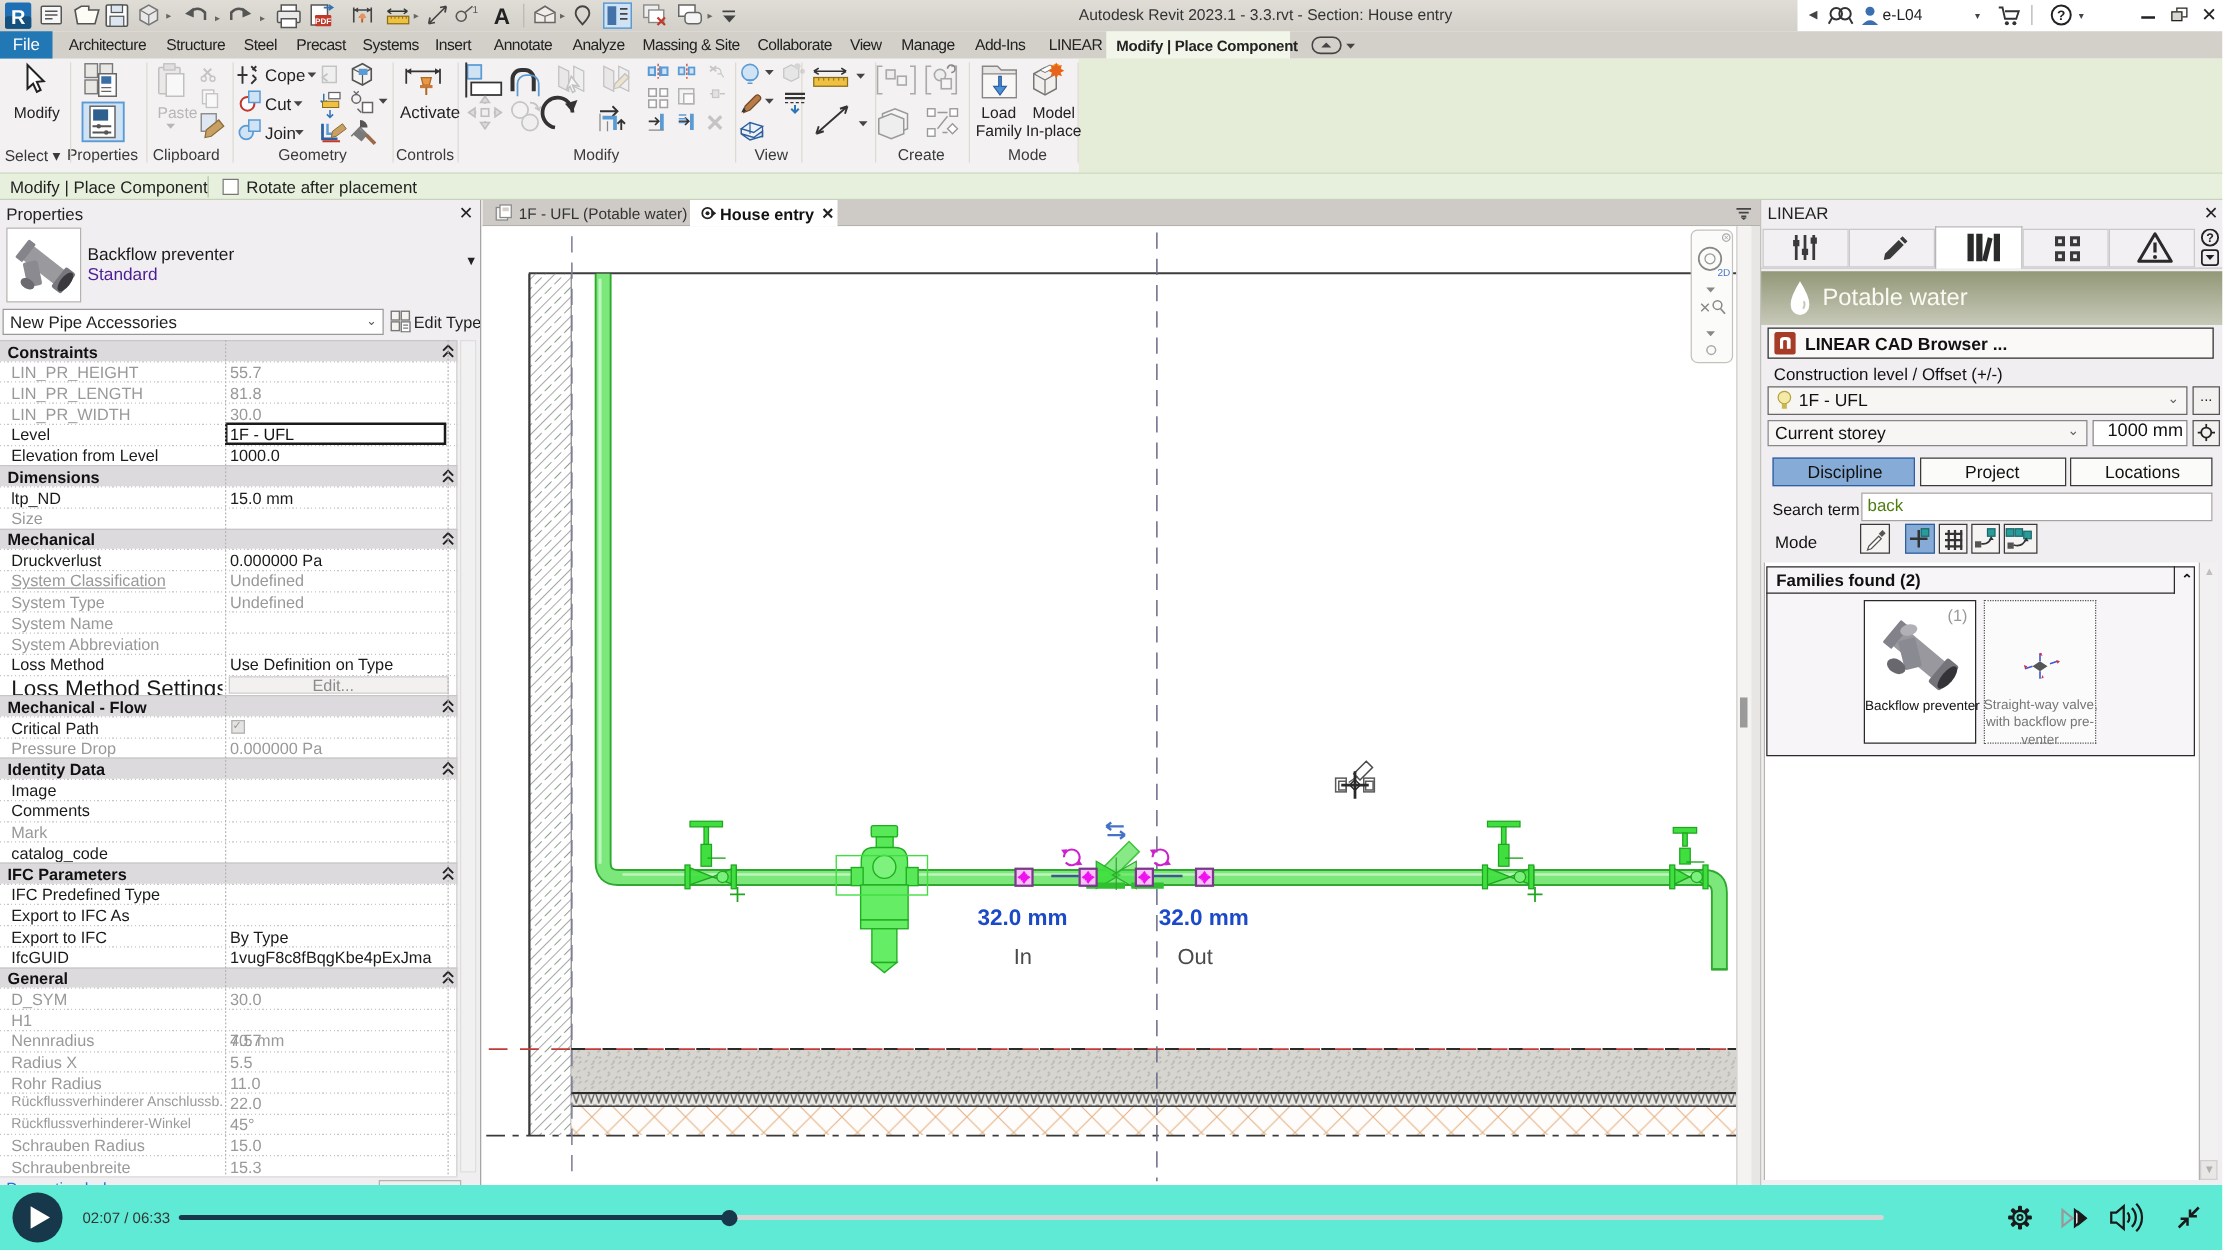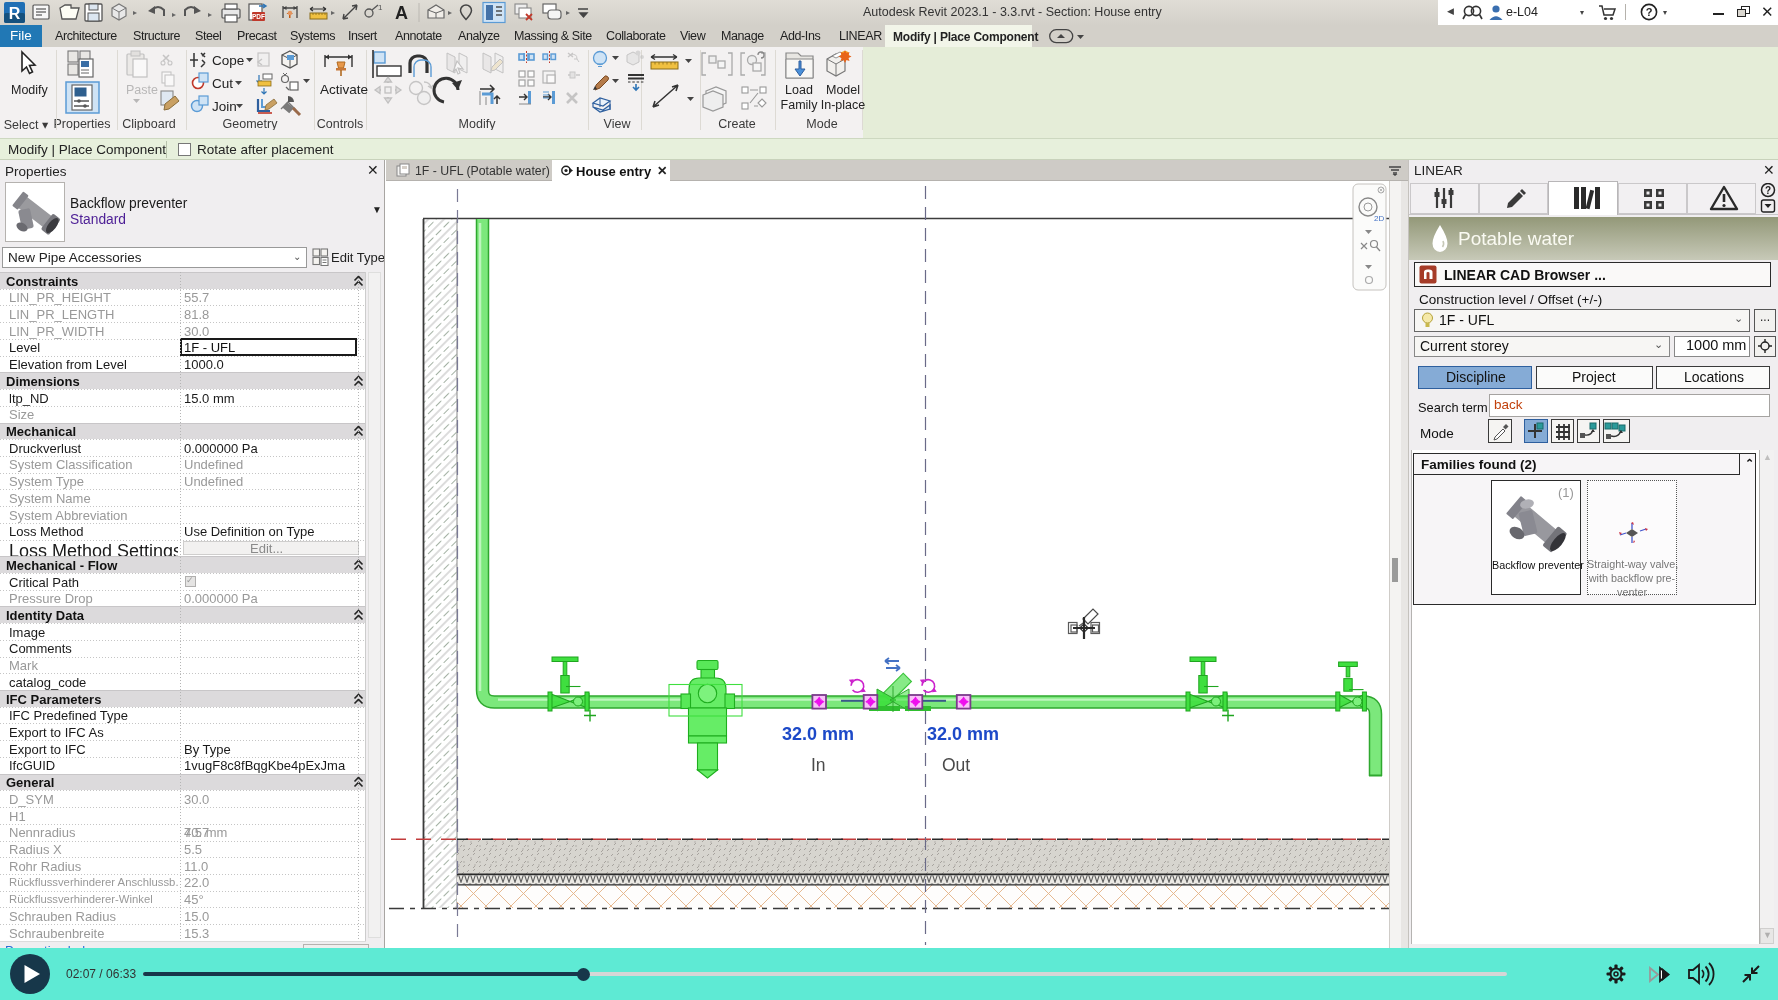--- a/index.html
+++ b/index.html
@@ -421,21 +421,21 @@
 <div class="tx" style="left:9px;top:247.3px;font-size:13px;color:#999;max-width:169px;overflow:hidden;">Size</div>
 <div class="ab" style="left:0;top:262.5px;width:366px;height:16.7px;background:#dcdadc;border-top:1px solid #c8c6c8;"></div>
 <div class="tx" style="left:6px;top:264.0px;font-size:13px;font-weight:bold;color:#111;">Mechanical</div>
 <svg class="ab" style="left:353px;top:265.0px" width="11" height="12" viewBox="0 0 11 12">
       <path d="M1.5 5.5 L5.5 1.5 L9.5 5.5 M1.5 10.5 L5.5 6.5 L9.5 10.5" fill="none" stroke="#222" stroke-width="1.6"></path>
     </svg>
 <div class="ab" style="left:0;top:279.2px;width:366px;height:1px;background-image:repeating-linear-gradient(90deg,#c5c5c5 0 1px,transparent 1px 3px);"></div>
 <div class="tx" style="left:9px;top:280.7px;font-size:13px;color:#1a1a1a;max-width:169px;overflow:hidden;">Druckverlust</div>
 <div class="tx" style="left:184px;top:280.7px;font-size:13px;color:#1a1a1a;">0.000000 Pa</div>
 <div class="ab" style="left:0;top:295.9px;width:366px;height:1px;background-image:repeating-linear-gradient(90deg,#c5c5c5 0 1px,transparent 1px 3px);"></div>
-<div class="tx" style="left:9px;top:297.4px;font-size:13px;color:#999;max-width:169px;overflow:hidden;">System Classification</div>
+<div class="tx" style="left:9px;top:297.4px;font-size:13px;color:#999;max-width:169px;overflow:hidden;text-decoration:underline;">System Classification</div>
 <div class="tx" style="left:184px;top:297.4px;font-size:13px;color:#999;">Undefined</div>
 <div class="ab" style="left:0;top:312.6px;width:366px;height:1px;background-image:repeating-linear-gradient(90deg,#c5c5c5 0 1px,transparent 1px 3px);"></div>
 <div class="tx" style="left:9px;top:314.1px;font-size:13px;color:#999;max-width:169px;overflow:hidden;">System Type</div>
 <div class="tx" style="left:184px;top:314.1px;font-size:13px;color:#999;">Undefined</div>
 <div class="ab" style="left:0;top:329.4px;width:366px;height:1px;background-image:repeating-linear-gradient(90deg,#c5c5c5 0 1px,transparent 1px 3px);"></div>
 <div class="tx" style="left:9px;top:330.9px;font-size:13px;color:#999;max-width:169px;overflow:hidden;">System Name</div>
 <div class="ab" style="left:0;top:346.1px;width:366px;height:1px;background-image:repeating-linear-gradient(90deg,#c5c5c5 0 1px,transparent 1px 3px);"></div>
 <div class="tx" style="left:9px;top:347.6px;font-size:13px;color:#999;max-width:169px;overflow:hidden;">System Abbreviation</div>
 <div class="ab" style="left:0;top:362.8px;width:366px;height:1px;background-image:repeating-linear-gradient(90deg,#c5c5c5 0 1px,transparent 1px 3px);"></div>
 <div class="tx" style="left:9px;top:364.3px;font-size:13px;color:#1a1a1a;max-width:169px;overflow:hidden;">Loss Method</div>
@@ -786,21 +786,21 @@
       <path d="M7 0 V3 M7 11 V14 M0 7 H3 M11 7 H14" stroke="#222" stroke-width="1.4"></path>
     </svg>
 <div class="ab" style="left:10px;top:206px;width:114px;height:23px;background:#85abd6;border:1.5px solid #2e5f9e;"></div>
 <div class="tx" style="left:38px;top:209px;font-size:14px;color:#111;">Discipline</div>
 <div class="ab" style="left:128px;top:206px;width:117px;height:23px;background:#fbfbfa;border:1.5px solid #3a3a3a;"></div>
 <div class="tx" style="left:164px;top:209px;font-size:14px;color:#111;">Project</div>
 <div class="ab" style="left:248px;top:206px;width:114px;height:23px;background:#fbfbfa;border:1.5px solid #3a3a3a;"></div>
 <div class="tx" style="left:276px;top:209px;font-size:14px;color:#111;">Locations</div>
 <div class="tx" style="left:10px;top:240px;font-size:12.8px;color:#111;">Search term</div>
 <div class="ab" style="left:81px;top:234px;width:281px;height:23px;background:#fff;border:1px solid #a5a3a1;"></div>
-<div class="tx" style="left:86px;top:237px;font-size:13.5px;color:#c2410c;">back</div>
+<div class="tx" style="left:86px;top:237px;font-size:13.5px;color:#4d7c0f;">back</div>
 <div class="tx" style="left:12px;top:266px;font-size:13.5px;color:#111;">Mode</div>
 <div class="ab" style="left:80px;top:259px;width:24px;height:24px;background:#f5f4f2;border:1.5px solid #3a3a3a;"></div>
 <div class="ab" style="left:116px;top:259px;width:24px;height:24px;background:#85abd6;border:1.5px solid #2e5f9e;"></div>
 <div class="ab" style="left:143px;top:259px;width:23px;height:24px;background:#f5f4f2;border:1.5px solid #3a3a3a;"></div>
 <div class="ab" style="left:169px;top:259px;width:23px;height:24px;background:#f5f4f2;border:1.5px solid #3a3a3a;"></div>
 <div class="ab" style="left:195px;top:259px;width:27px;height:24px;background:#f5f4f2;border:1.5px solid #3a3a3a;"></div>
 <svg class="ab" style="left:80px;top:259px" width="145" height="24" viewBox="0 0 145 24">
 <g transform="translate(4,3)">
         <path d="M3 15 l8 -8 2 2 -8 8 -3 1 z" fill="#fff" stroke="#555" stroke-width="1"></path>
         <path d="M11 5 l3 -3 2.5 2.5 -3 3 z" fill="#555"></path>

